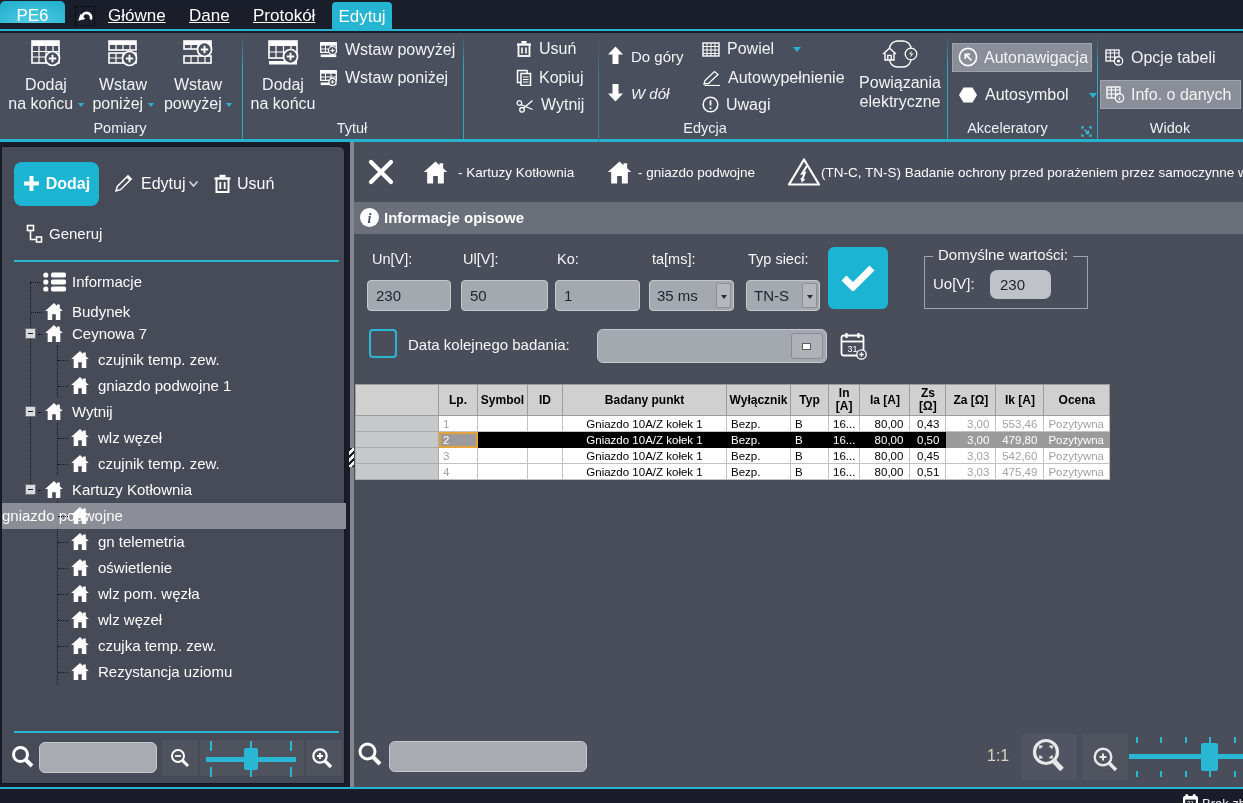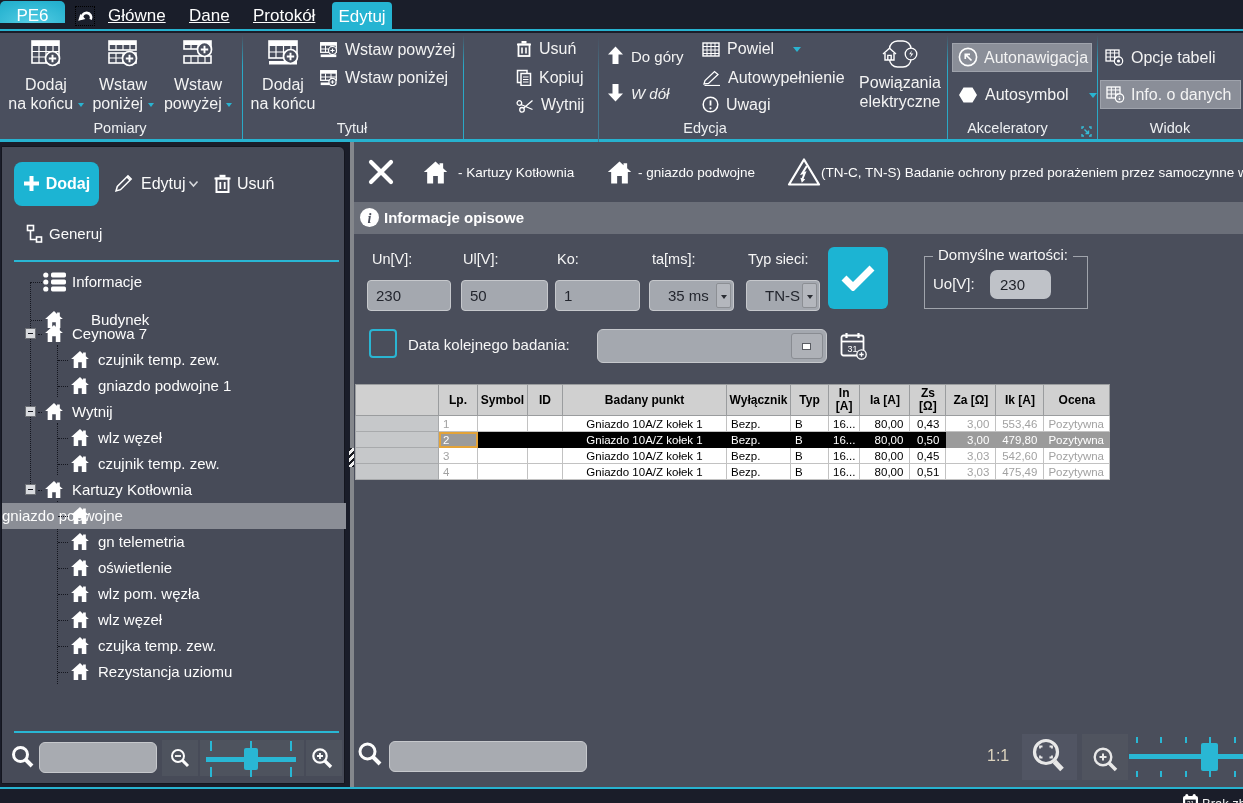--- a/index.html
+++ b/index.html
@@ -70,21 +70,21 @@
 
 
 #mhead { position:absolute; left:0; top:0; width:805px; height:60px; font-size:13.5px; color:#fdfdfd; }
 #infobar { position:absolute; left:0; top:60px; width:889px; height:32px; background:#6b6f79;
   color:#fff; font-weight:bold; font-size:15px; line-height:32px; }
 #formarea { position:absolute; left:0; top:92px; width:889px; height:551px; }
 .flabel { position:absolute; top:17px; font-size:14.5px; color:#f6f6f6; }
 .finput { position:absolute; top:46px; height:31px; background:#a4a8af; border:1px solid #c6c8cc;
   border-radius:4px; font-size:15px; color:#23262e; line-height:29px; padding-left:8px; }
 .fdrop { position:absolute; top:46px; height:31px; background:#a4a8af; border:1px solid #c6c8cc;
-  border-radius:4px; font-size:15px; color:#23262e; line-height:29px; padding-left:18px; }
+  border-radius:4px; font-size:15px; color:#23262e; line-height:29px; padding-left:7px; }
 .dbtn { position:absolute; right:2px; top:2px; width:15px; height:25px; background:#b4b7bd;
   border:1px solid #8c8f94; border-radius:2px; }
 .dbtn::after { content:""; position:absolute; left:3.5px; top:11px; width:0; height:0;
   border-left:3px solid transparent; border-right:3px solid transparent; border-top:4px solid #2a2d33; }
 
 
 #dtable { position:absolute; left:1px; top:242px; border-collapse:collapse; font-size:11.5px;
   color:#000; table-layout:fixed; }
 #dtable th { background:#d0d0d0; border:1px solid #9a9c9e; font-weight:bold; padding:0 1px;
   height:31px; line-height:13px; font-size:12px; }
@@ -321,21 +321,21 @@
 
       <div class="trow" style="top:122px;"><span class="hdot" style="left:29px;width:11px;"></span>
         <svg class="ticon" style="left:41px;" width="23" height="20" viewBox="0 0 23 20">
           <circle cx="2.8" cy="3" r="2.6" fill="#fff"></circle>
             <rect x="8" y="0.6" width="15" height="4.8" rx="1.6" fill="#fff"></rect>
           <circle cx="2.8" cy="10" r="2.6" fill="#fff"></circle>
             <rect x="8" y="7.6" width="15" height="4.8" rx="1.6" fill="#fff"></rect>
           <circle cx="2.8" cy="17" r="2.6" fill="#fff"></circle>
             <rect x="8" y="14.6" width="15" height="4.8" rx="1.6" fill="#fff"></rect>
         </svg><span style="margin-left:70px;">Informacje</span></div>
-      <div class="trow" style="top:160px;padding-left:19px;"><span class="hdot" style="left:29px;width:11px;"></span>
+      <div class="trow" style="top:152px;"><span class="hdot" style="left:29px;width:11px;"></span>
         <svg class="ticon hse" style="left:41px;" width="22" height="19" viewBox="0 0 20 18">
             <path class="hp" d=""></path>
           </svg>
         <span style="margin-left:70px;">Budynek</span></div>
       <div class="trow" style="top:174px;"><span class="ebox" style="left:23px;"></span><span class="hdot" style="left:36px;width:4px;"></span>
         <svg class="ticon hse" style="left:41px;" width="22" height="19" viewBox="0 0 20 18">
             <path class="hp" d=""></path>
           </svg>
         <span style="margin-left:70px;">Ceynowa 7</span></div>
       <div class="trow" style="top:200px;"><span class="hdot" style="left:56px;width:10px;"></span>

